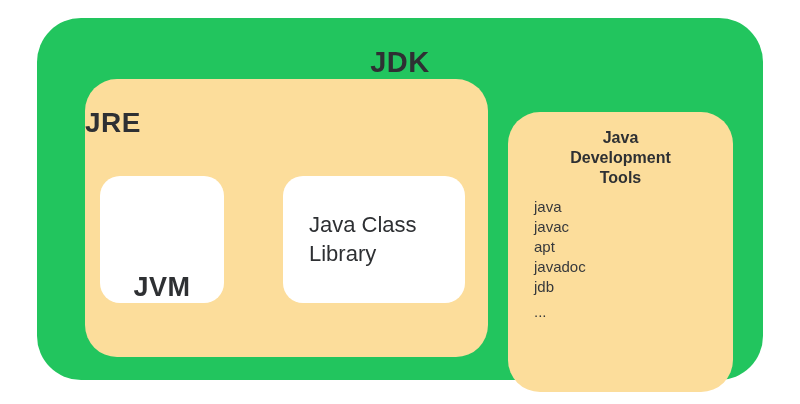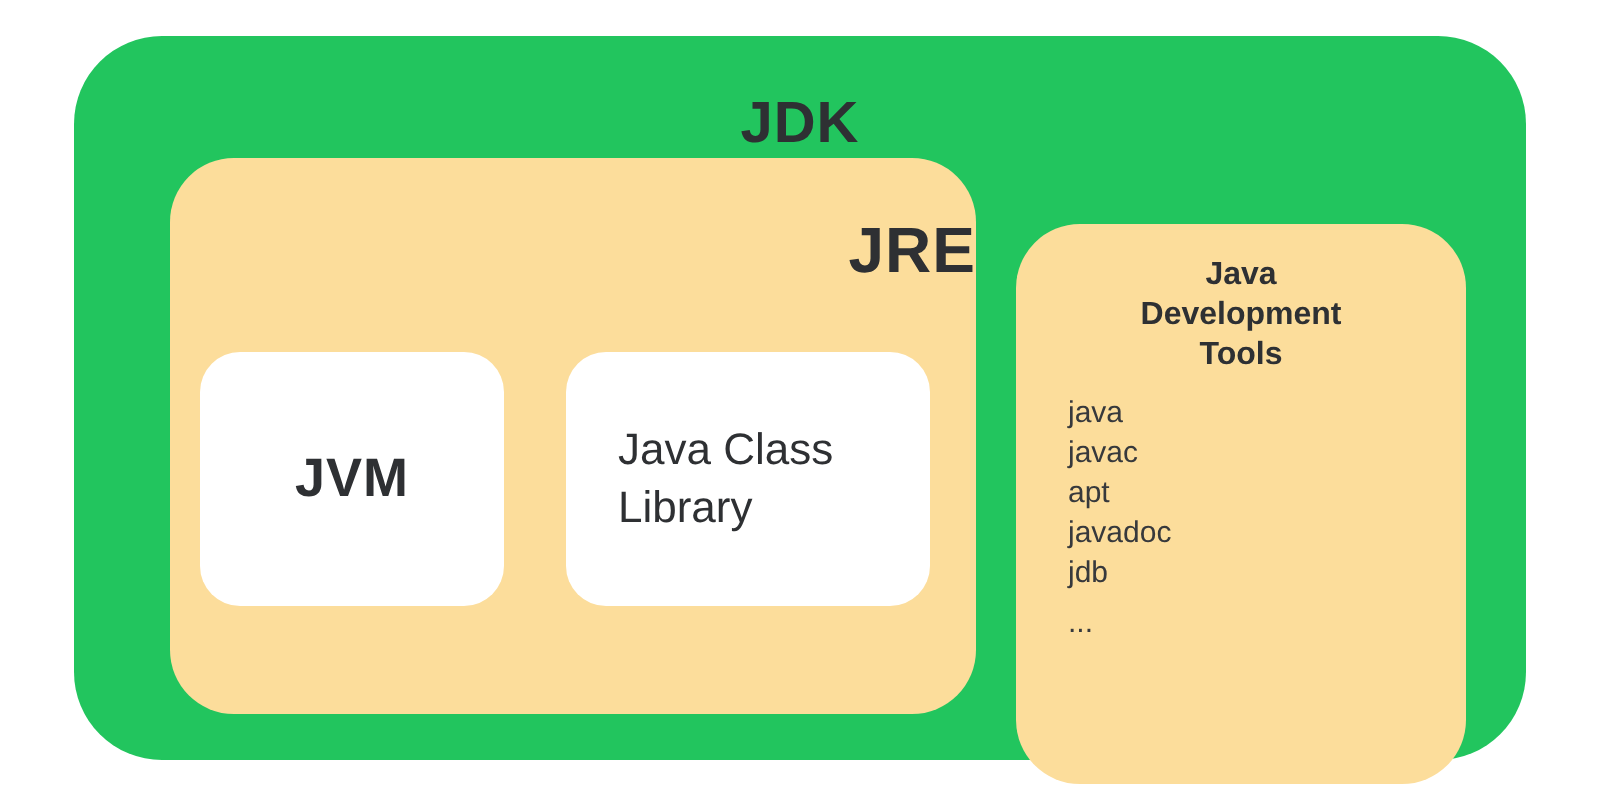--- a/index.html
+++ b/index.html
@@ -41,35 +41,35 @@
     width: 403px;
     height: 278px;
     background: #fcdd9b;
     border-radius: 32px;
   }
   .jre-title {
     position: absolute;
     left: 0;
     top: 28px;
     width: 100%;
-    text-align: right;
-    font-size: 32px;
+    text-align: left;
+    font-size: 28px;
     font-weight: bold;
     letter-spacing: 0.5px;
   }
   .jvm-box {
     position: absolute;
     left: 15px;   
     top: 97px;    
-    width: 152px;
+    width: 124px;
     height: 127px;
     background: #ffffff;
     border-radius: 20px;
     display: flex;
-    align-items: center;
+    align-items: flex-end;
     justify-content: center;
   }
   .jvm-label {
     font-size: 27px;
     font-weight: bold;
     letter-spacing: 0.5px;
   }
   .jcl-box {
     position: absolute;
     left: 198px;  

